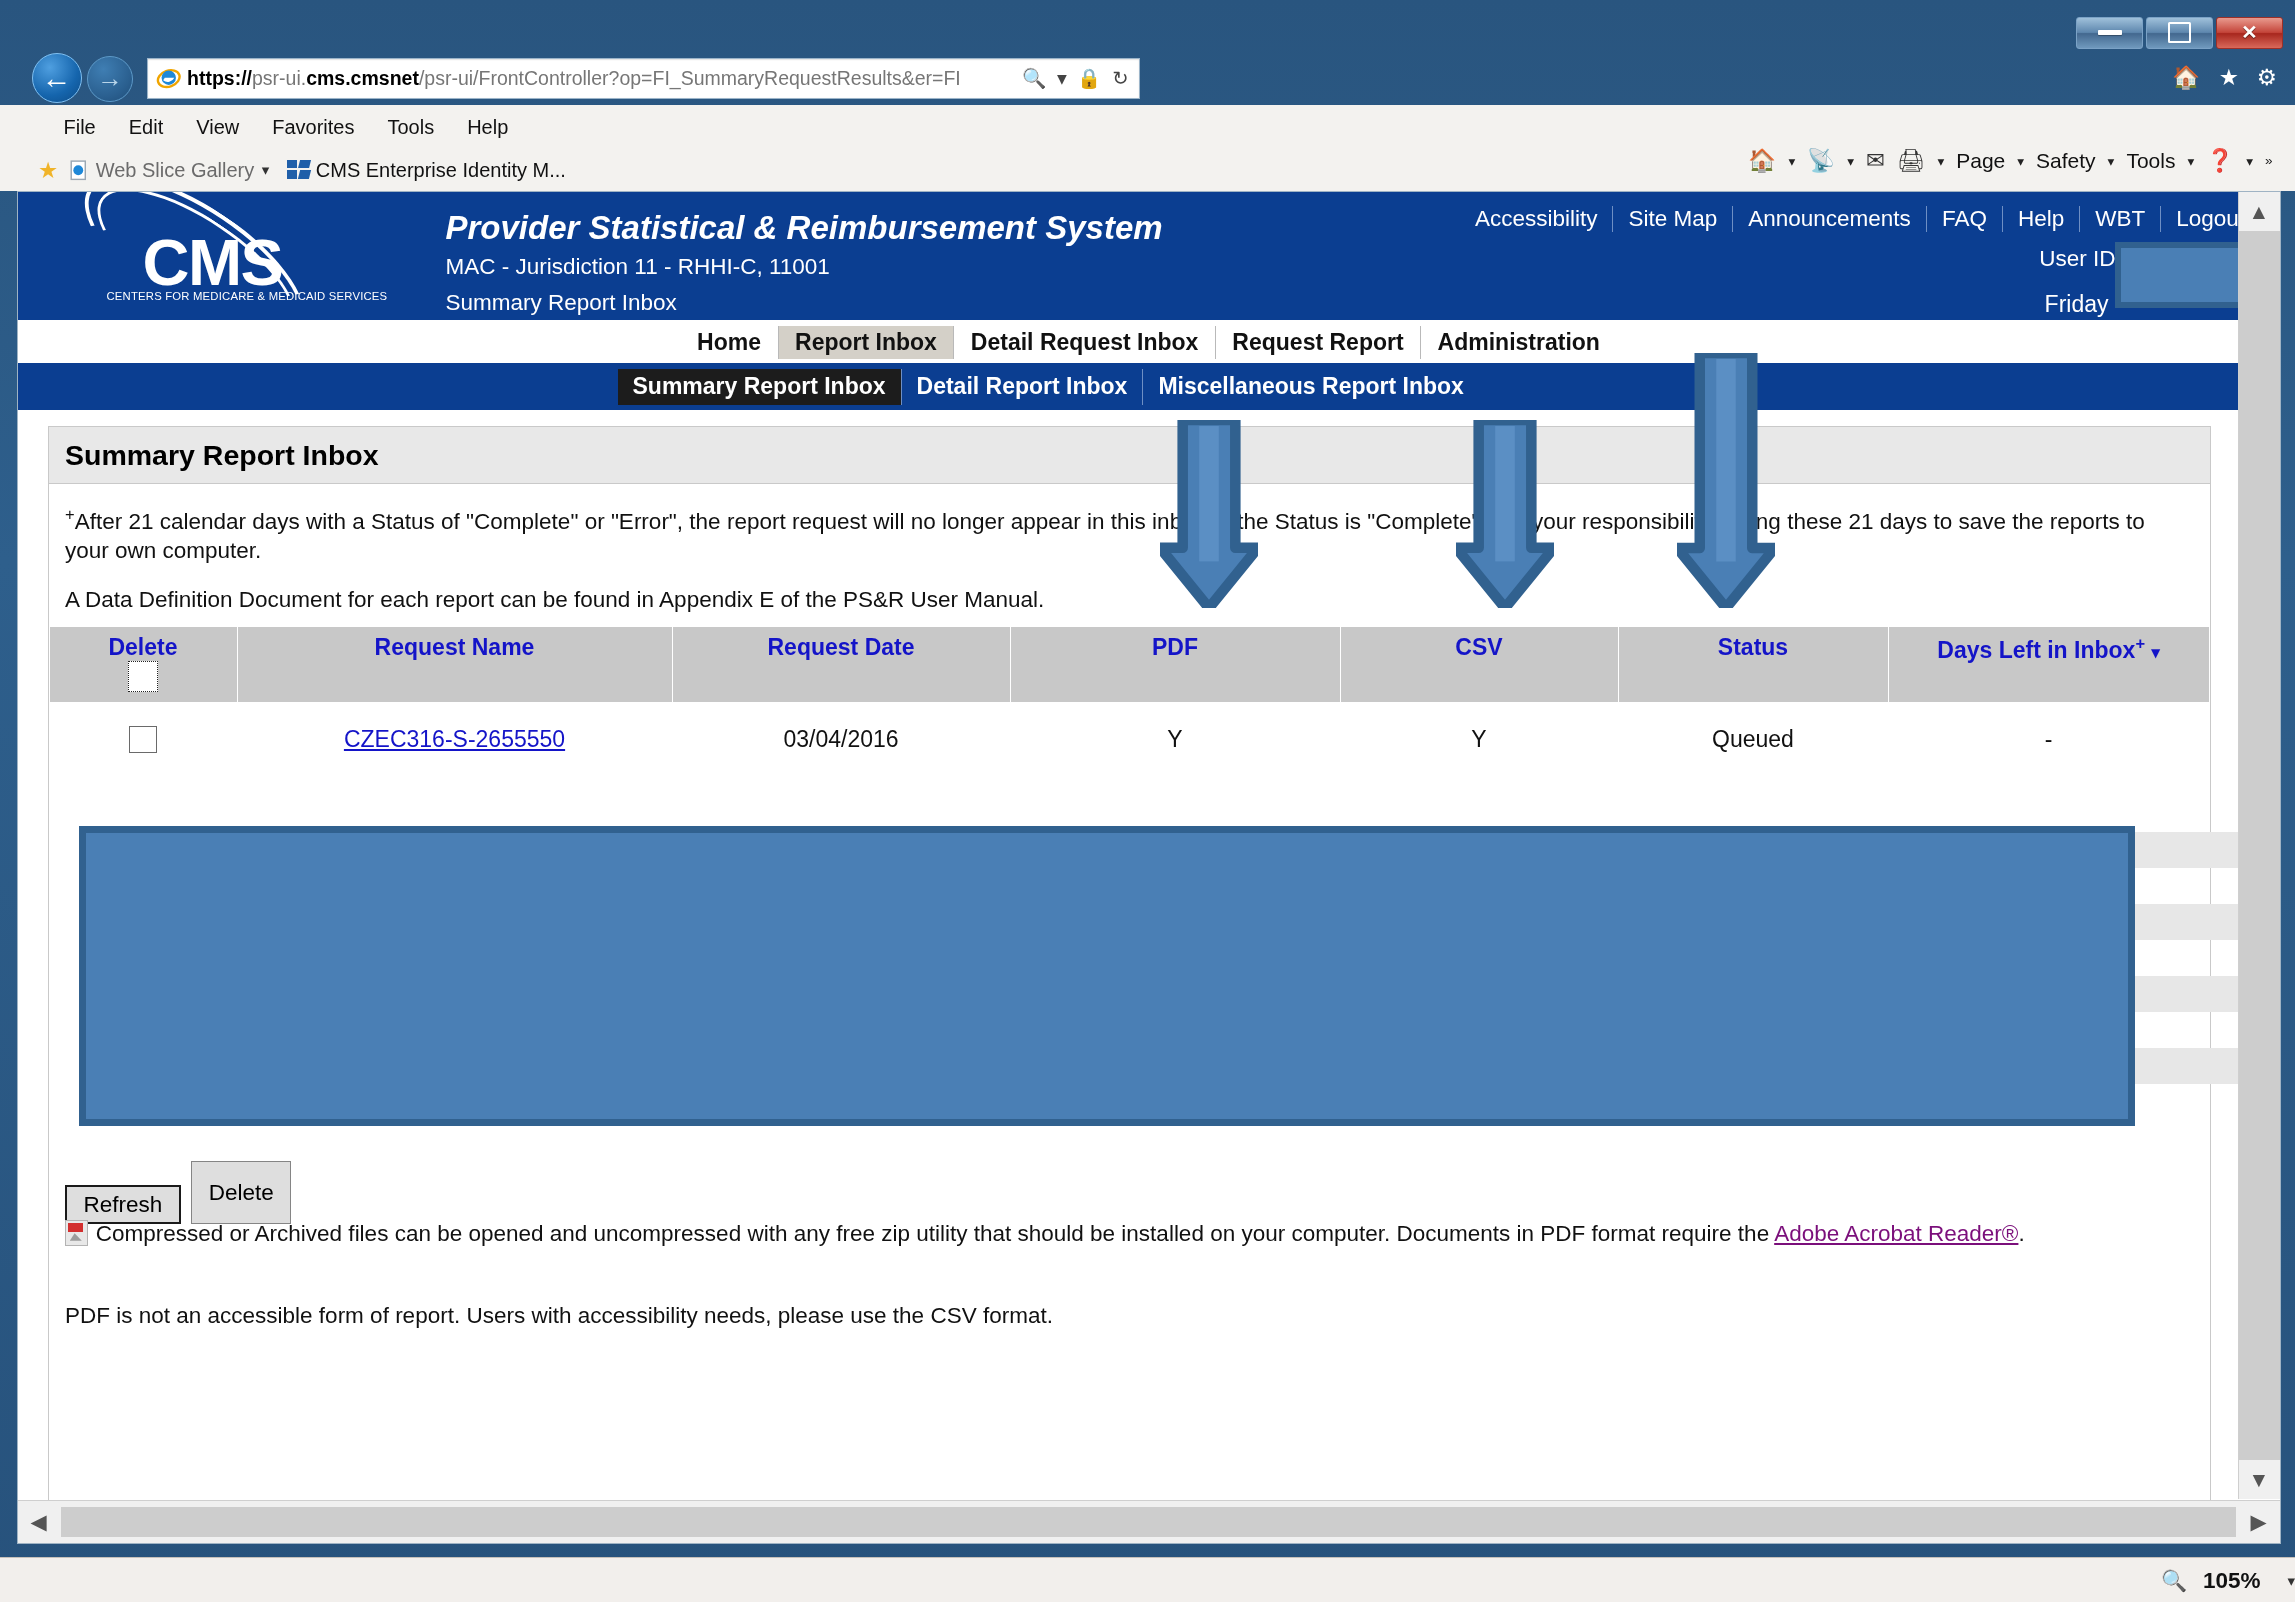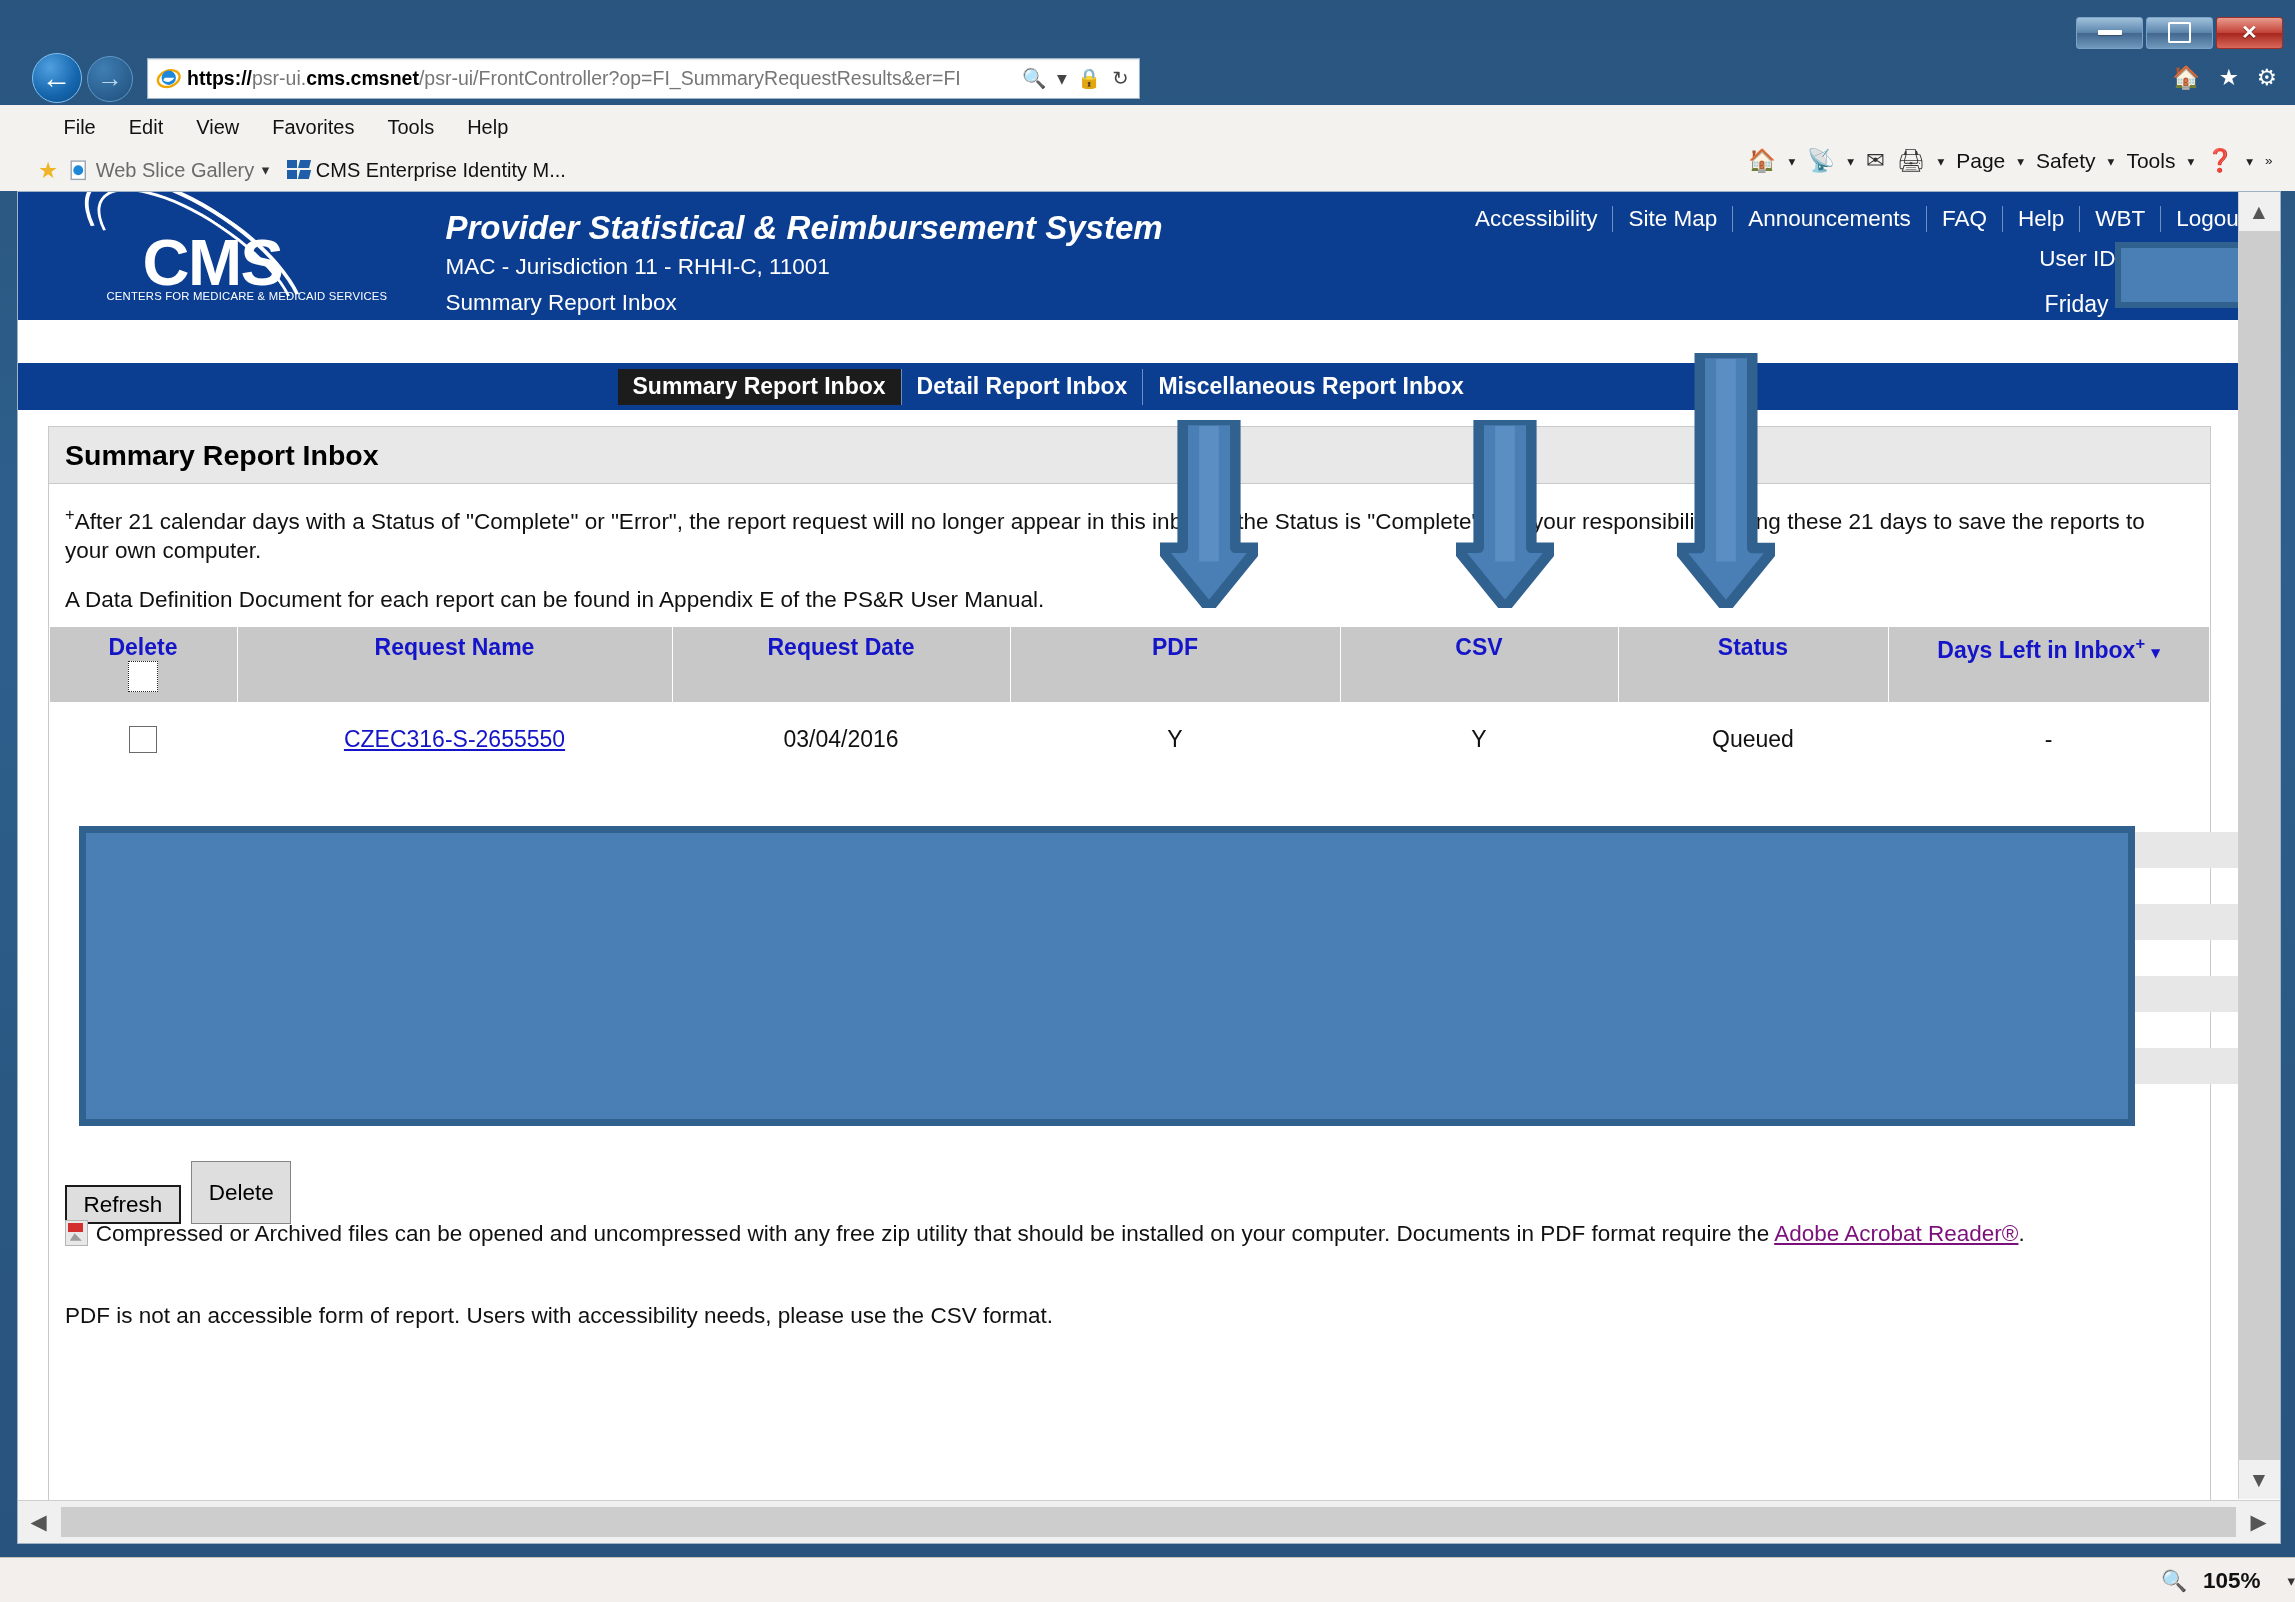--- a/index.html
+++ b/index.html
@@ -302,20 +302,27 @@
         <a href="#">FAQ</a>
         <a href="#">Help</a>
         <a href="#">WBT</a>
         <a href="#">Logout</a>
       </div>
       <div class="userid">User ID</div>
       <div class="fridaylbl">Friday</div>
       <div class="redact-user"></div>
     </div>
 
+    <div class="mainnav">
+      <div class="ni">Home</div>
+      <div class="ni active">Report Inbox</div>
+      <div class="ni">Detail Request Inbox</div>
+      <div class="ni">Request Report</div>
+      <div class="ni">Administration</div>
+    </div>
 
     <div class="subnav">
       <div class="si active">Summary Report Inbox</div>
       <div class="si">Detail Report Inbox</div>
       <div class="si">Miscellaneous Report Inbox</div>
     </div>
 
     <div class="bodypanel">
       <div class="panelbox">
 

